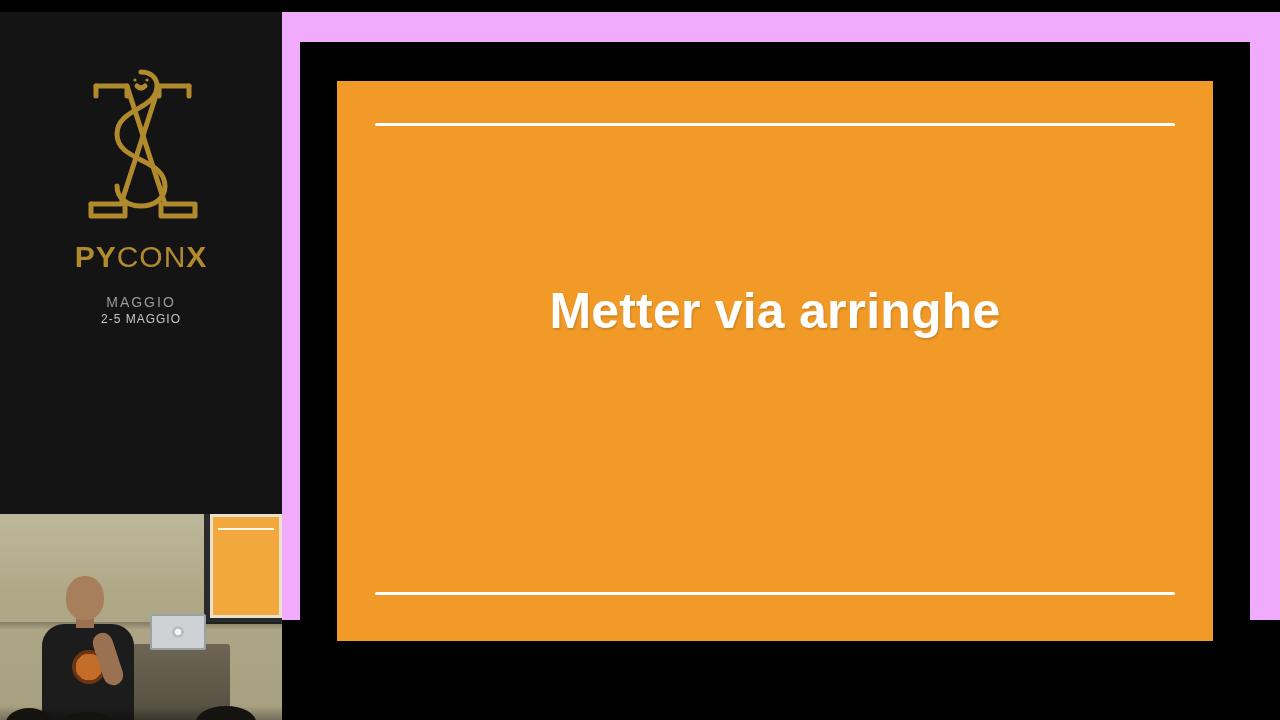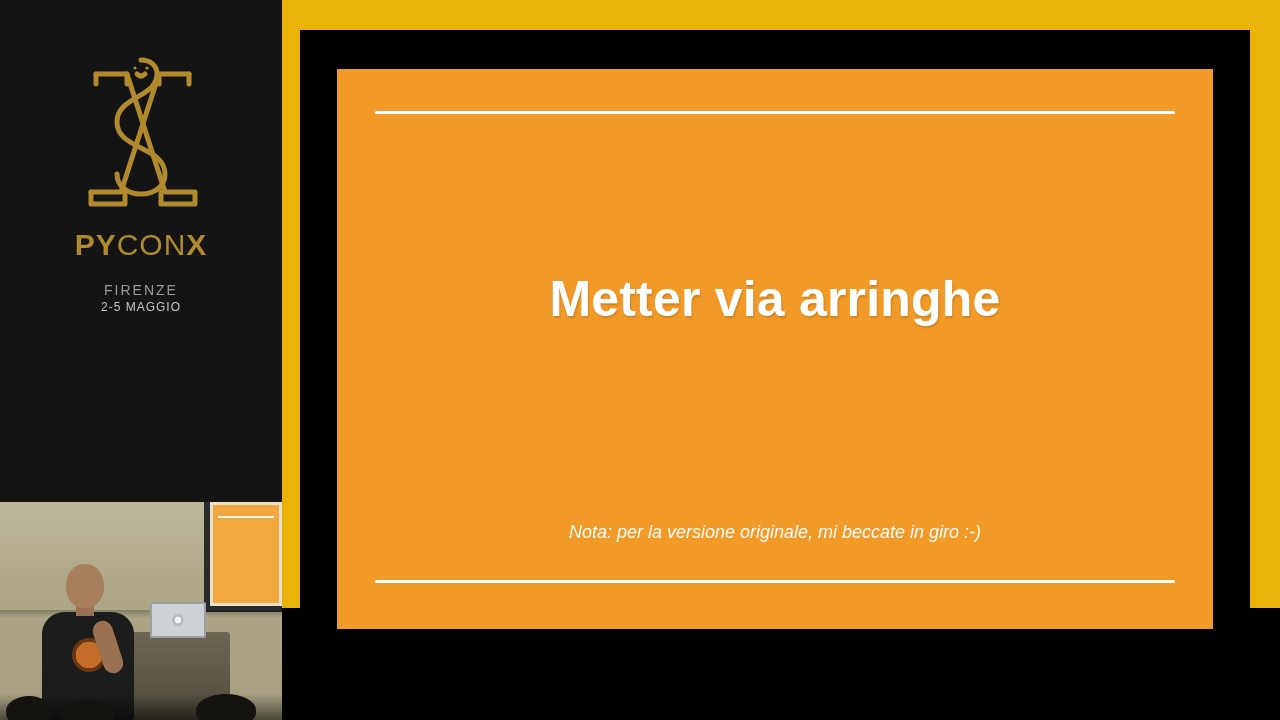--- a/index.html
+++ b/index.html
@@ -2,21 +2,22 @@
 <html><head>
 <meta charset="utf-8">
 <style>
   * { margin: 0; padding: 0; box-sizing: border-box; }
   html, body { width: 1280px; height: 720px; overflow: hidden; background: #000; font-family: "Helvetica Neue", Arial, sans-serif; }
 
   .stage {
     position: relative;
     width: 1280px;
     height: 608px;
-    background: #eab308;
+    background: #f0abfc;
+    margin-top: 12px;
   }
 
   
   .sidebar {
     position: absolute;
     left: 0; top: 0;
     width: 282px;
     height: 720px;
     background: #141414;
   }
@@ -201,21 +202,21 @@
                    c0 12 -10 20 -24 20
                    c-14 0 -24 -8 -24 -20"></path>
           <circle cx="74" cy="16" r="1.6" fill="#b28a2e" stroke="none"></circle>
           <circle cx="86" cy="16" r="1.6" fill="#b28a2e" stroke="none"></circle>
           <path d="M76 22 q4 4 8 0"></path>
         </g>
       </svg>
       <div class="brand">
         <span class="bold">PY</span><span class="thin">CON</span><span class="bold">X</span>
       </div>
-      <div class="event-loc">FIRENZE</div>
+      <div class="event-loc">MAGGIO</div>
       <div class="event-date">2-5 MAGGIO</div>
     </div>
 
     <div class="camera">
       <div class="screen-far"></div>
       <div class="wall-shadow"></div>
       <div class="podium"></div>
       <div class="laptop"></div>
       <div class="person">
         <div class="torso"></div>
@@ -229,18 +230,17 @@
       <div class="silhouette s3"></div>
     </div>
   </div>
 
   <div class="slide-frame">
     <div class="slide">
       <div class="rule top"></div>
       <div class="slide-title">
         <span>Metter via arringhe</span><br>
       </div>
-      <div class="slide-note">Nota: per  la versione originale, mi beccate in giro :-)</div>
       <div class="rule bottom"></div>
     </div>
   </div>
 
 </div>
 
 </body></html>

